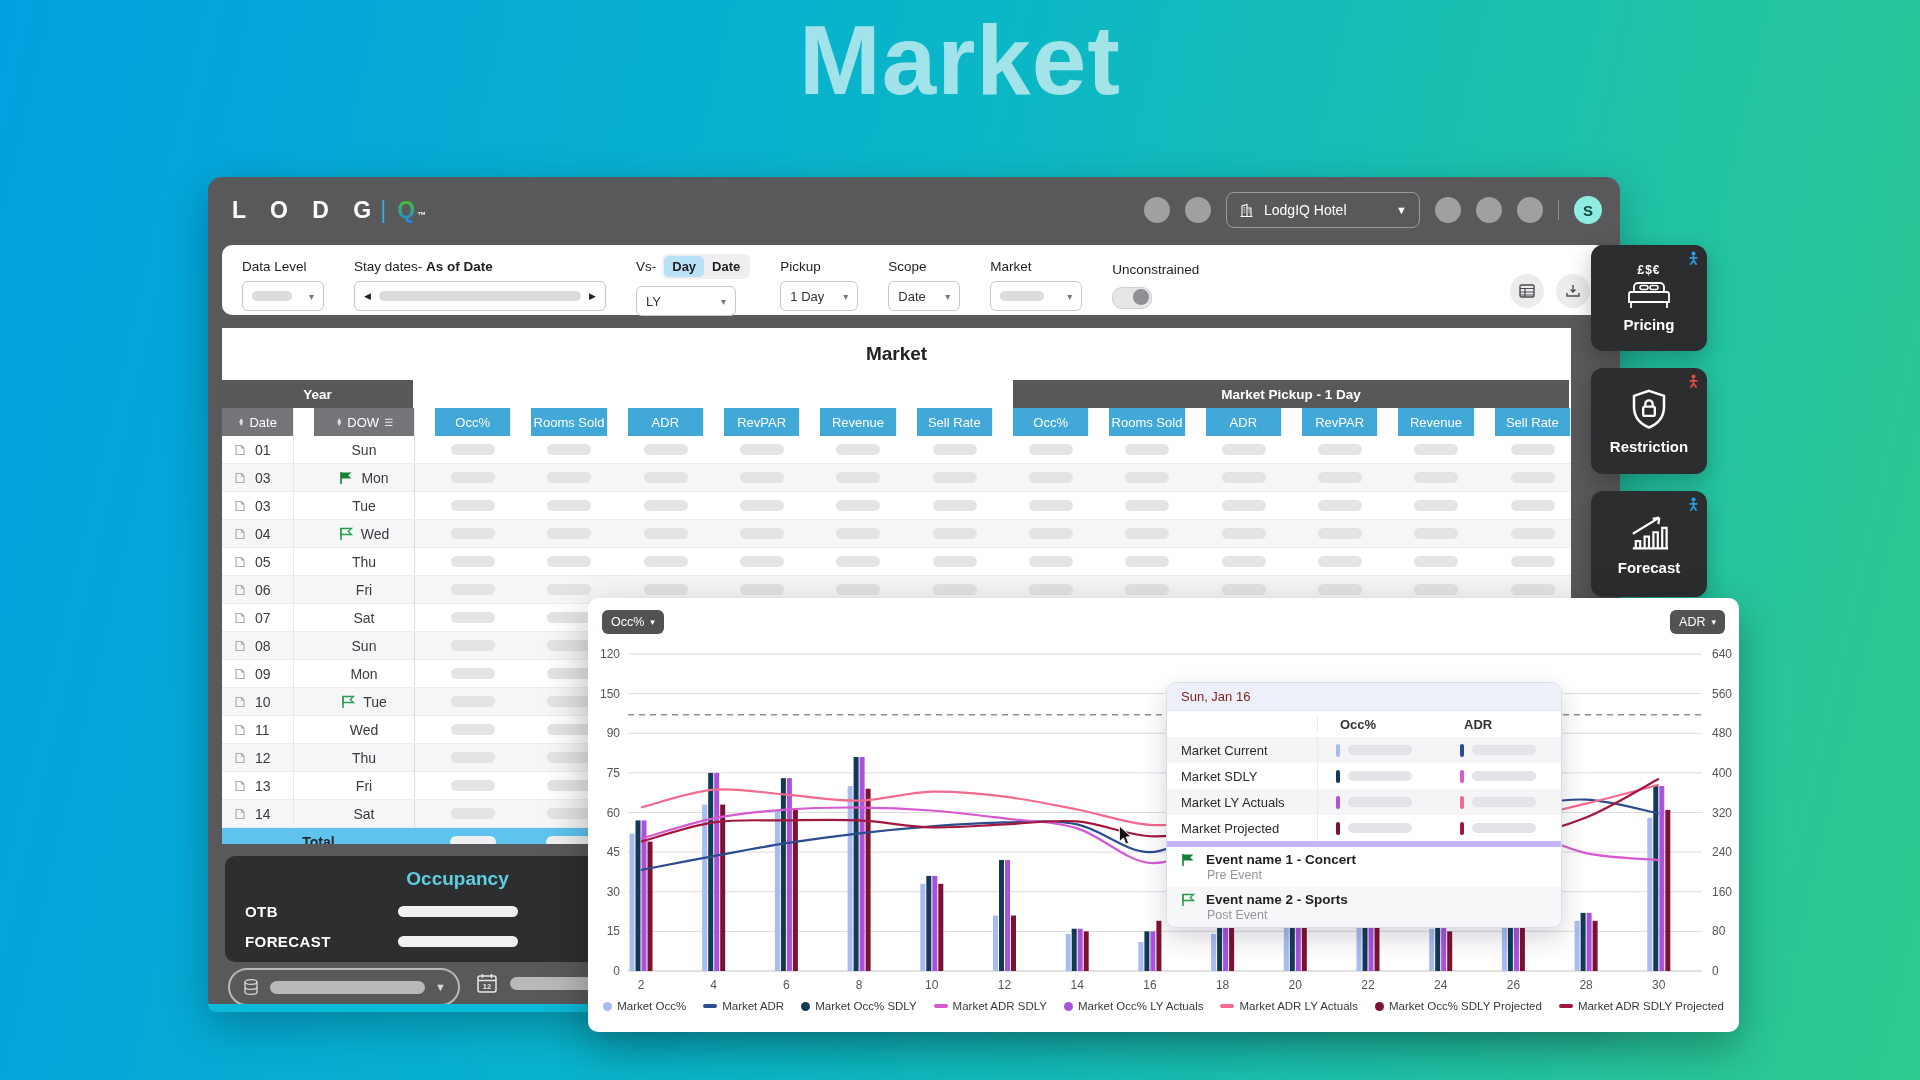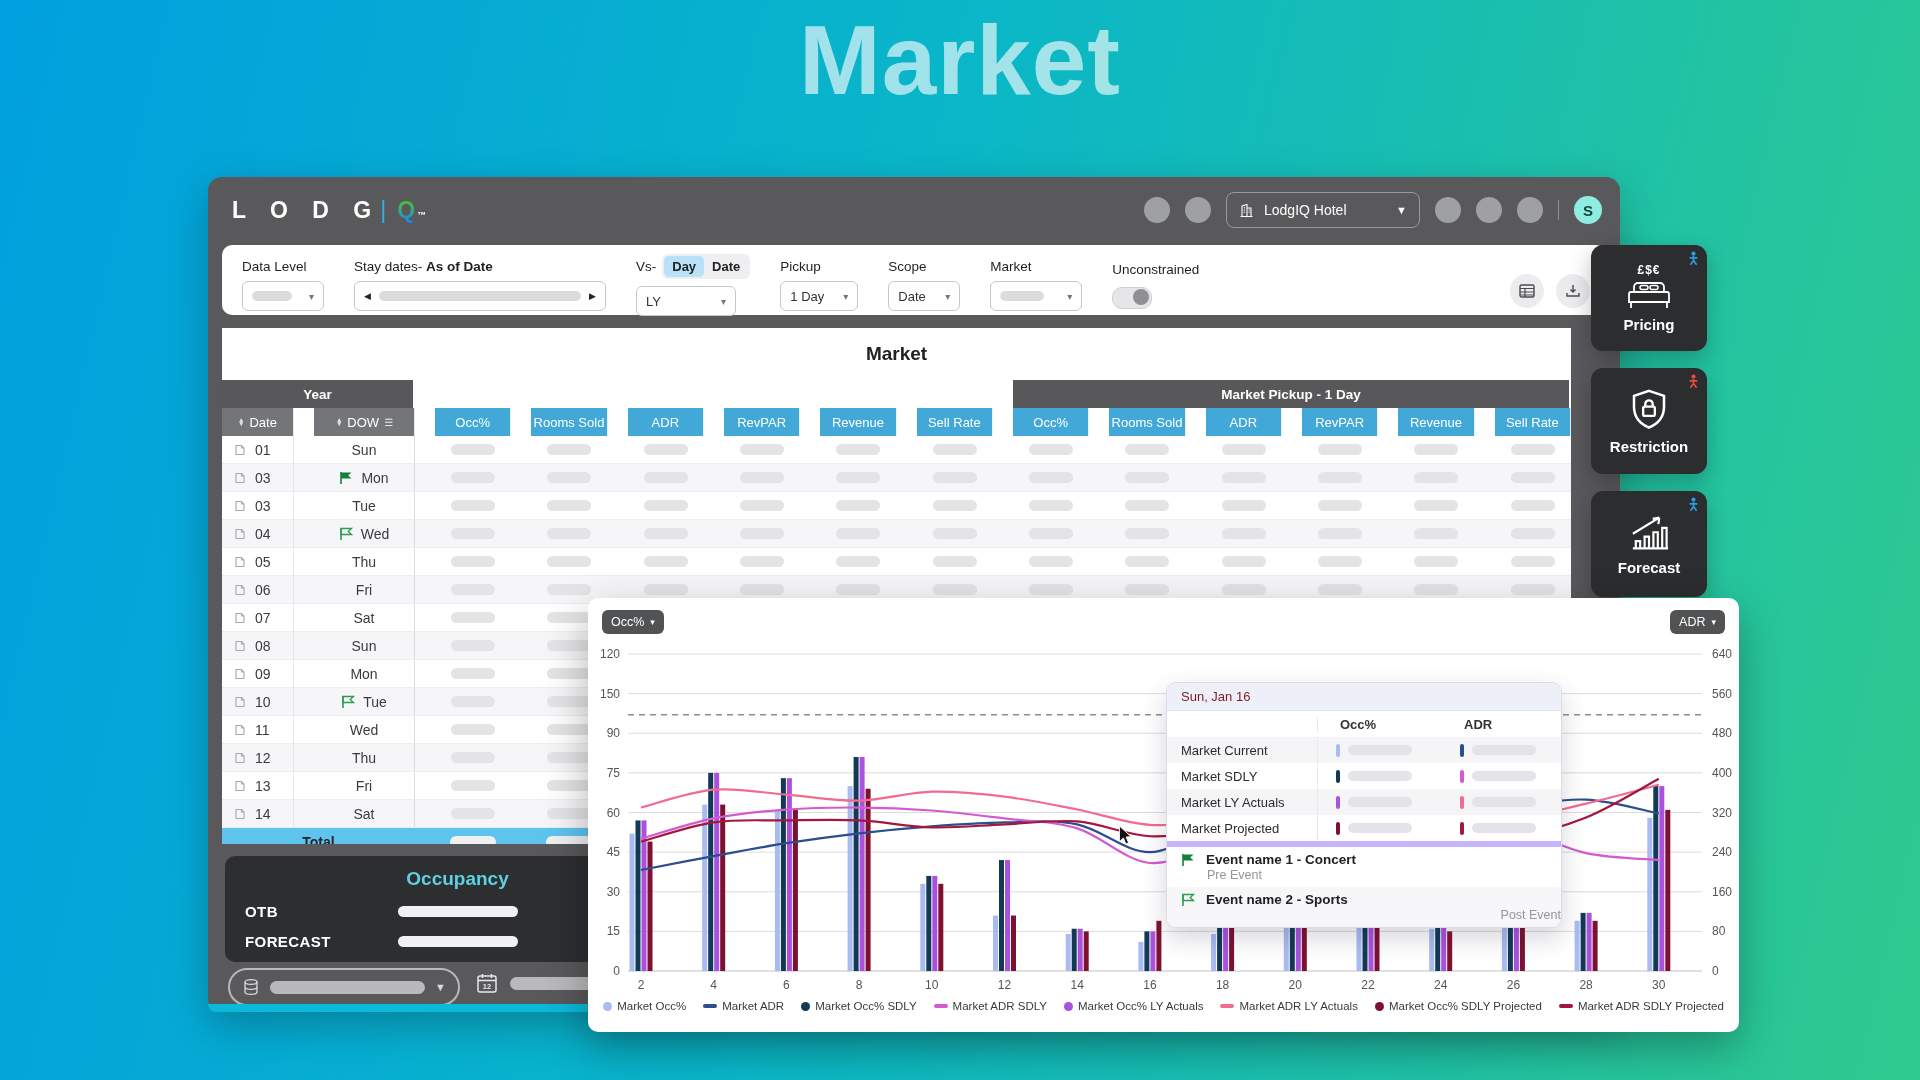--- a/index.html
+++ b/index.html
@@ -115,21 +115,21 @@
   .tt-colhdr .c1{padding-left:22px;}
   .tt-row{display:grid;grid-template-columns:150px 125px 1fr;height:26px;align-items:center;font-size:13px;color:#2b2b2b;}
   .tt-row.alt{background:#f5f5f8;}
   .tt-row .lab{padding-left:14px;}
   .tt-cell{display:flex;align-items:center;gap:8px;height:100%;}
   .tt-row .c2,.tt-colhdr .c2m{border-left:1px solid #e9e9ee;}
   .tt-tick{width:3.5px;height:13px;border-radius:2px;}
   .tt-pill{width:64px;height:10px;background:#e4e4e8;border-radius:5px;}
   .tt-events{border-top:6px solid #c4b5fd;}
   .tt-event{padding:5px 0 5px 14px;}
-  .tt-event.alt{background:#f7f7fa;text-align:right;}
+  .tt-event.alt{background:#f7f7fa;}
   .tt-ev-top{display:flex;align-items:center;gap:10px;font-size:13.5px;font-weight:600;color:#222;}
   .tt-ev-sub{padding-left:26px;font-size:12.5px;color:#95959d;margin-top:1px;}
 </style>
 </head>
 <body>
 
 <div class="stage">
 
   <div class="abs page-title">Market</div>
 

